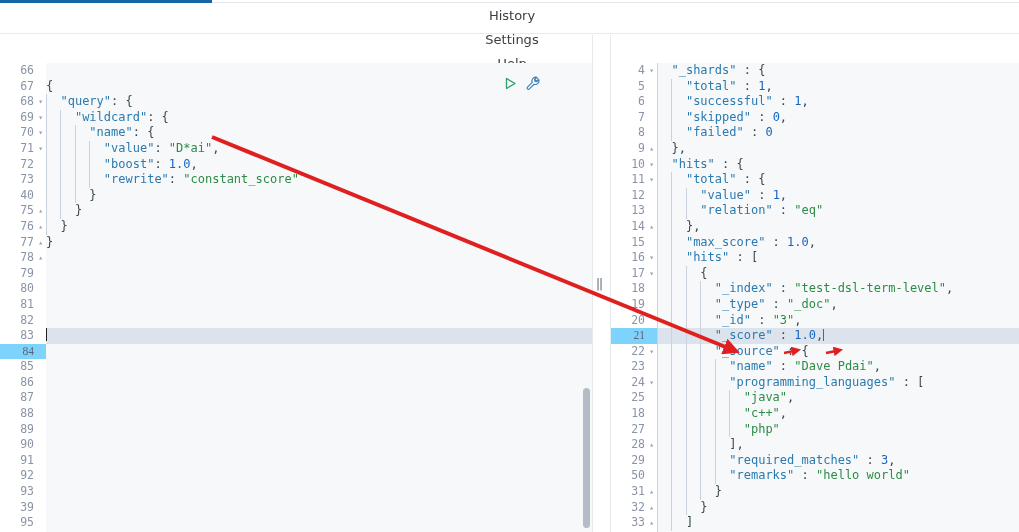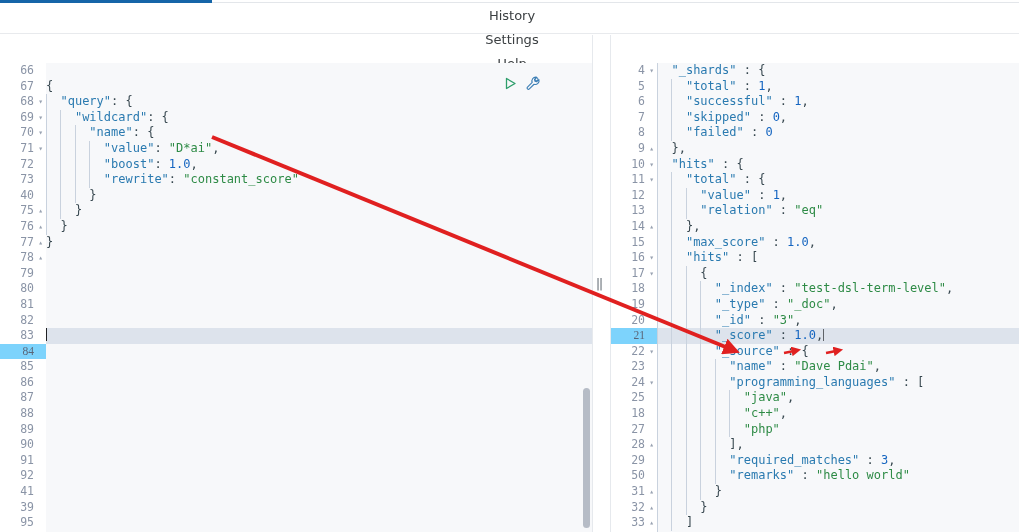--- a/index.html
+++ b/index.html
@@ -234,21 +234,21 @@
           <div class="ln">83</div>
           <div class="ln cur">84</div>
           <div class="ln">85</div>
           <div class="ln">86</div>
           <div class="ln">87</div>
           <div class="ln">88</div>
           <div class="ln">89</div>
           <div class="ln">90</div>
           <div class="ln">91</div>
           <div class="ln">92</div>
-          <div class="ln">41</div>
+          <div class="ln">93</div>
           <div class="ln">39</div>
           <div class="ln">95</div>
           <div class="ln">96</div>
         </div>
       <div class="code-area code-area-left" id="code-left">
           <div class="line"></div>
           <div class="line"><span class="k-punc">{</span></div>
           <div class="line"><span class="indent-guide"></span><span class="k-plain">&nbsp;&nbsp;</span><span class="k-key">"query"</span><span class="k-punc">: {</span></div>
           <div class="line"><span class="indent-guide"></span><span class="k-plain">&nbsp;&nbsp;</span><span class="indent-guide"></span><span class="k-plain">&nbsp;&nbsp;</span><span class="k-key">"wildcard"</span><span class="k-punc">: {</span></div>
           <div class="line"><span class="indent-guide"></span><span class="k-plain">&nbsp;&nbsp;</span><span class="indent-guide"></span><span class="k-plain">&nbsp;&nbsp;</span><span class="indent-guide"></span><span class="k-plain">&nbsp;&nbsp;</span><span class="k-key">"name"</span><span class="k-punc">: {</span></div>

